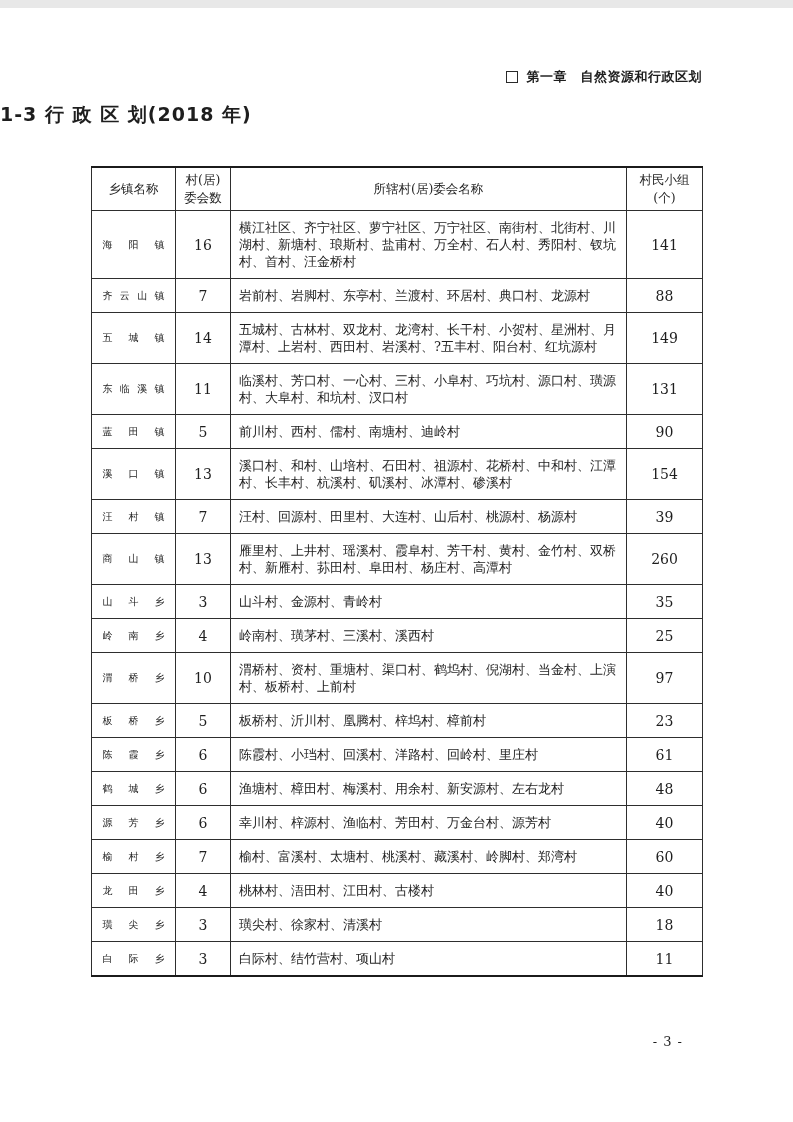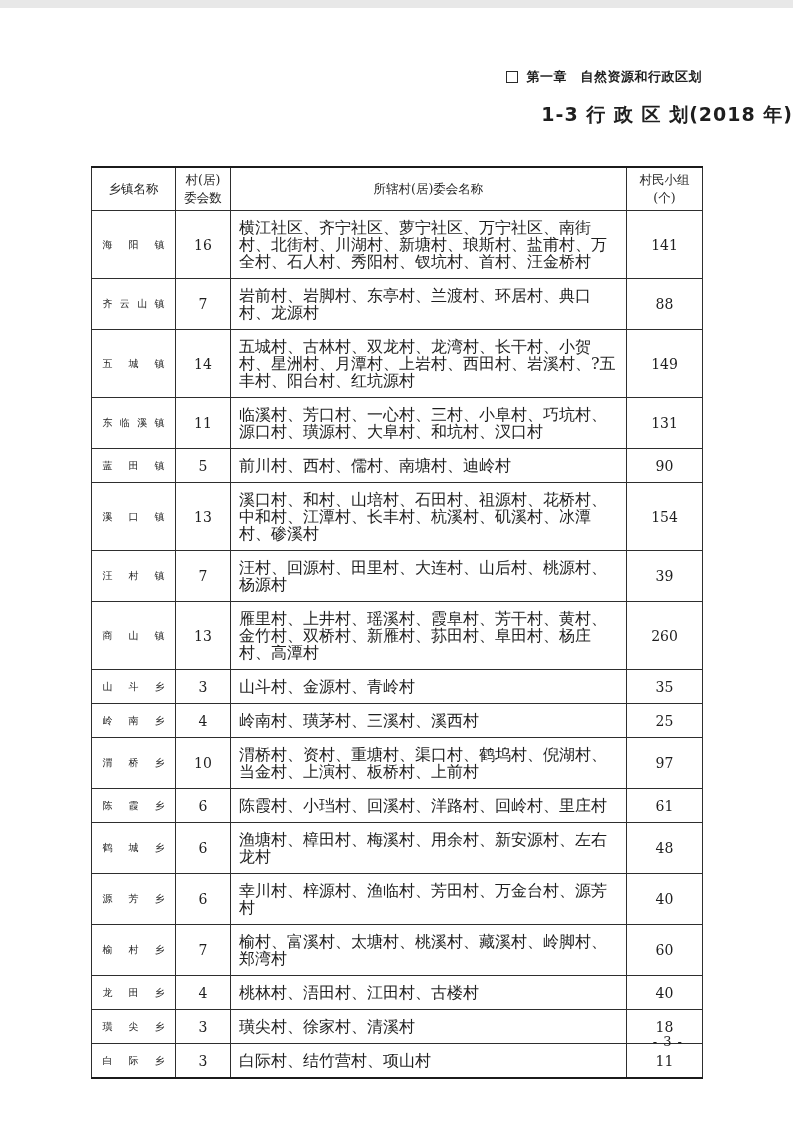--- a/index.html
+++ b/index.html
@@ -30,21 +30,21 @@
     width: 10px;
     height: 10px;
     border: 1.5px solid #2a2a2a;
     background: transparent;
   }
   .doc-title {
     position: absolute;
     top: 94px;
     left: 0;
     width: 100%;
-    text-align: right;
+    text-align: left;
     font-family: "DejaVu Sans", "Liberation Sans", sans-serif;
     font-weight: bold;
     font-size: 19px;
     letter-spacing: 1px;
   }
   .table-wrap {
     position: absolute;
     top: 158px;
     left: 91px;
     width: 611px;
@@ -76,21 +76,21 @@
     font-size: 10px;
     text-align: justify;
     text-align-last: justify;
   }
   td.c-count, td.c-groups {
     text-align: center;
     font-size: 14px;
     padding: 0 2px;
   }
   td.c-villages {
-    font-size: 16px;
+    font-size: 13px;
     line-height: 17px;
     text-align: left;
     padding: 8px 8px 8px 8px;
     letter-spacing: 0;
   }
   .page-number {
     position: absolute;
     top: 1026px;
     right: 110px;
     font-size: 13px;
@@ -212,20 +212,28 @@
           <tr>
             <td class="c-township">
               <div class="tn">渭桥乡</div>
             </td>
             <td class="c-count">10</td>
             <td class="c-villages">渭桥村、资村、重塘村、渠口村、鹤坞村、倪湖村、当金村、上演村、板桥村、上前村</td>
             <td class="c-groups">97</td>
           </tr>
           <tr>
             <td class="c-township">
+              <div class="tn">板桥乡</div>
+            </td>
+            <td class="c-count">5</td>
+            <td class="c-villages">板桥村、沂川村、凰腾村、梓坞村、樟前村</td>
+            <td class="c-groups">23</td>
+          </tr>
+          <tr>
+            <td class="c-township">
               <div class="tn">陈霞乡</div>
             </td>
             <td class="c-count">6</td>
             <td class="c-villages">陈霞村、小珰村、回溪村、洋路村、回岭村、里庄村</td>
             <td class="c-groups">61</td>
           </tr>
           <tr>
             <td class="c-township">
               <div class="tn">鹤城乡</div>
             </td>

